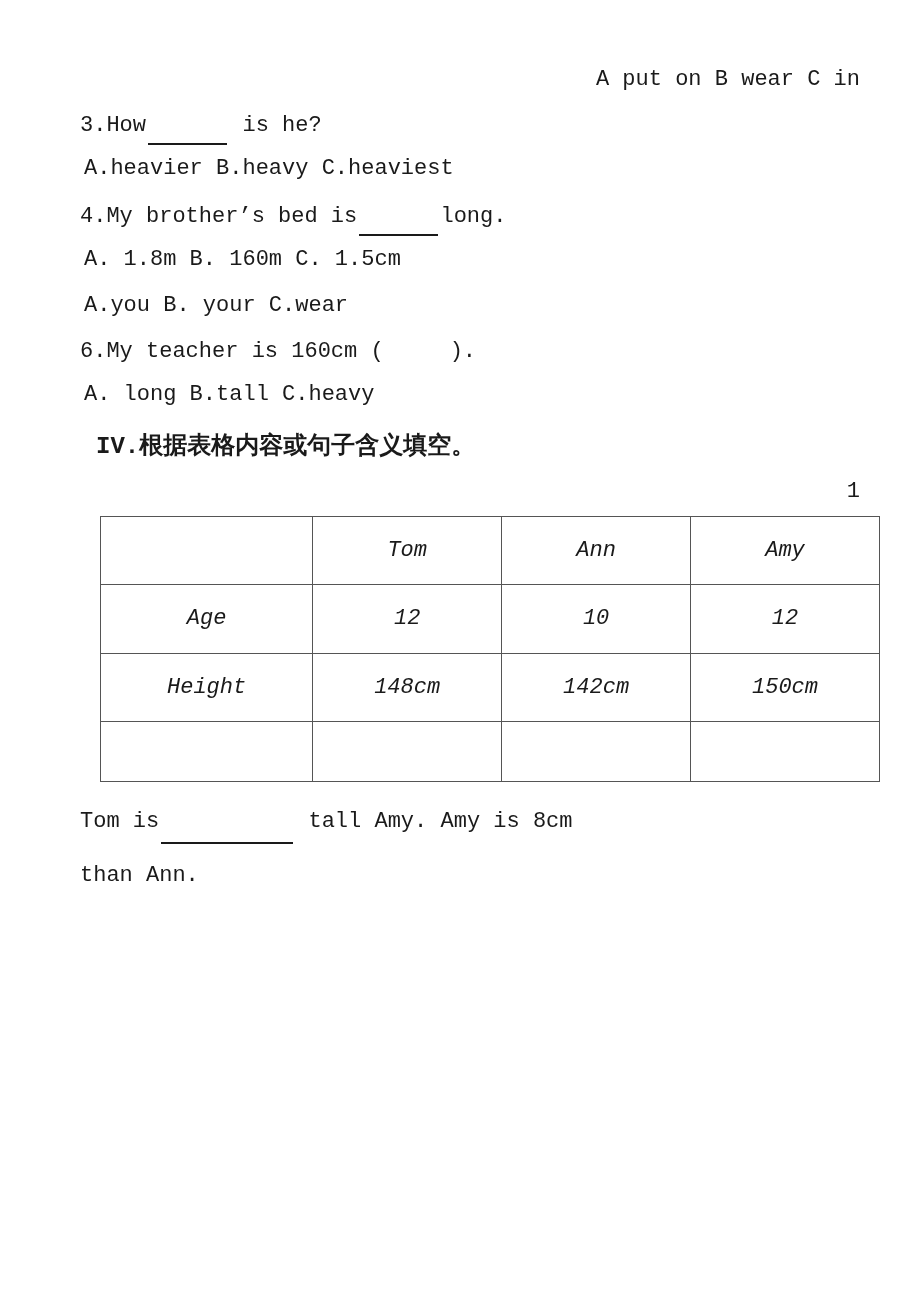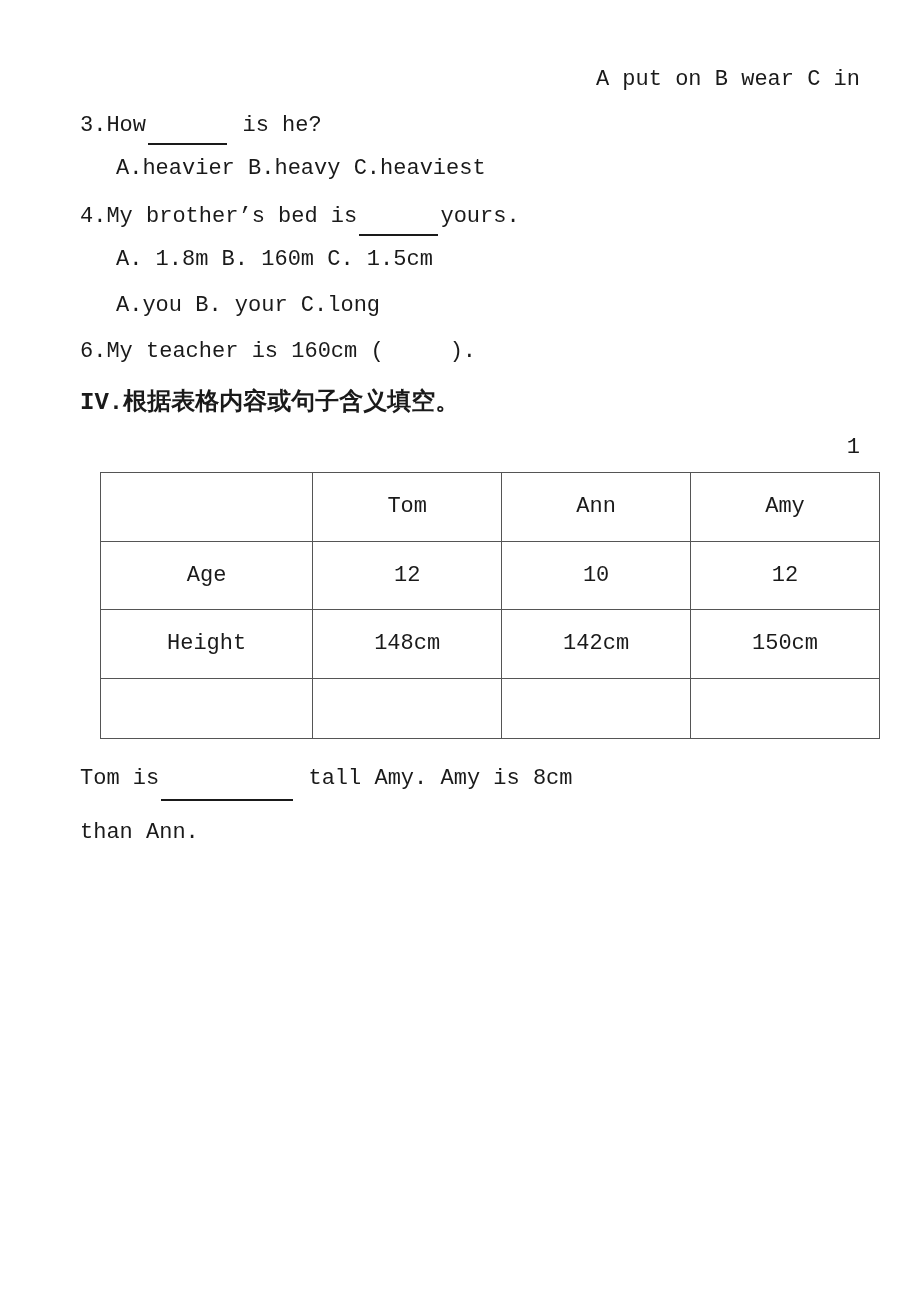--- a/index.html
+++ b/index.html
@@ -43,36 +43,38 @@
 
     .blank-long {
       min-width: 100px;
     }
 
     .section-header {
       font-size: 24px;
       font-weight: bold;
       margin-top: 10px;
       margin-bottom: 4px;
+      margin-left: 16px;
     }
 
     .options-line {
       display: block;
-      margin-left: 36px;
+      margin-left: 4px;
       margin-bottom: 6px;
     }
 
     .question-line {
       display: block;
       margin-bottom: 4px;
     }
 
     .table-container {
       margin-top: 0;
       margin-bottom: 16px;
+      font-style: italic;
     }
 
     table {
       border-collapse: collapse;
       width: 780px;
       margin-left: 20px;
     }
 
     table td {
       border: 1px solid #555;
@@ -104,36 +106,39 @@
 
   <span class="question-line">
     <span>3.How</span><span class="blank blank-short">&nbsp;&nbsp;&nbsp;&nbsp;&nbsp;&nbsp;</span><span> is he?</span>
   </span>
 
   <span class="options-line">
     <span>A.heavier  B.heavy  C.heaviest</span>
   </span>
 
   <span class="question-line">
-    <span>4.My brother’s bed is</span><span class="blank blank-short">&nbsp;&nbsp;&nbsp;&nbsp;&nbsp;&nbsp;</span><span>yours.</span>
+    <span>4.My brother’s bed is</span><span class="blank blank-short">&nbsp;&nbsp;&nbsp;&nbsp;&nbsp;&nbsp;</span><span>long.</span>
   </span>
 
   <span class="options-line">
     <span>A. 1.8m     B. 160m  C.  1.5cm</span>
   </span>
 
 
   <span class="options-line">
-    <span>A.you       B. your  C.long</span>
+    <span>A.you       B. your  C.wear</span>
   </span>
 
   <span class="question-line">
     <span>6.My teacher is 160cm (</span><span>&nbsp;&nbsp;&nbsp;&nbsp;&nbsp;</span><span>).</span>
   </span>
 
+  <span class="options-line">
+    <span>A. long     B.tall   C.heavy</span>
+  </span>
 
   <div class="section-header">
     <span>IV.根据表格内容或句子含义填空。</span>
   </div>
 
   <span class="line">
     <span>1</span>
   </span>
 
   <div class="table-container">

